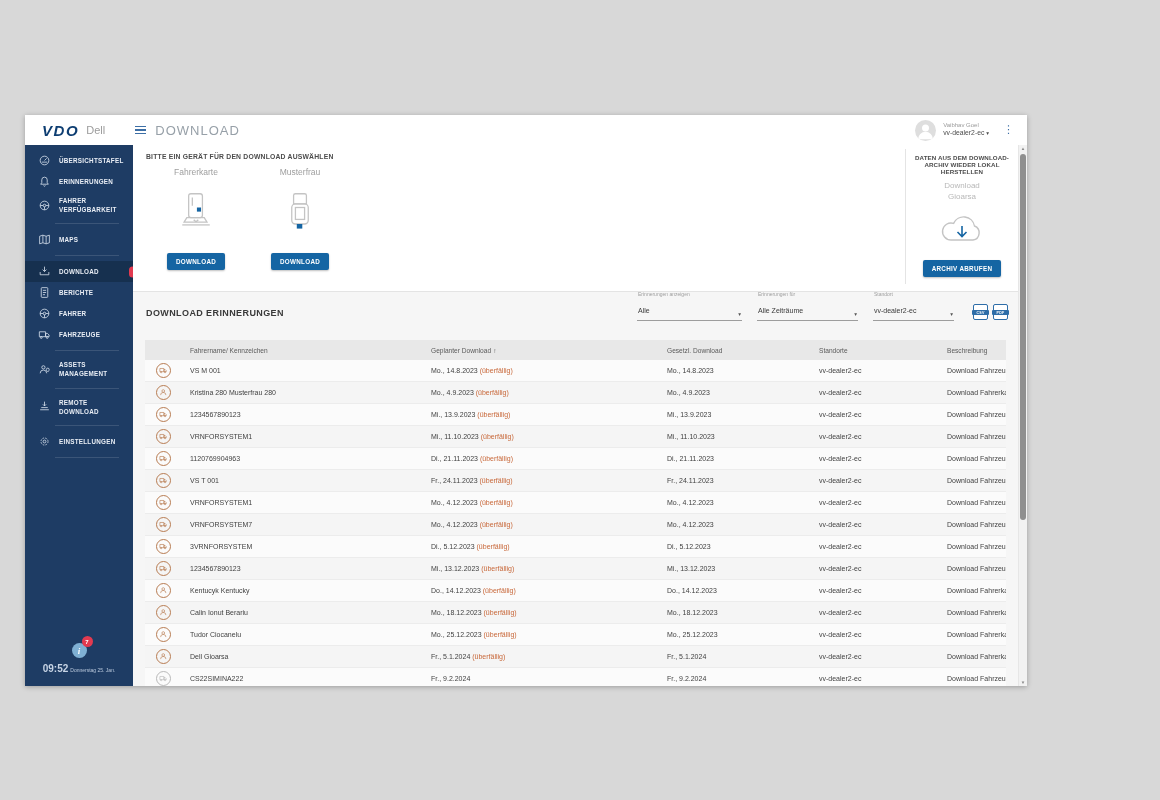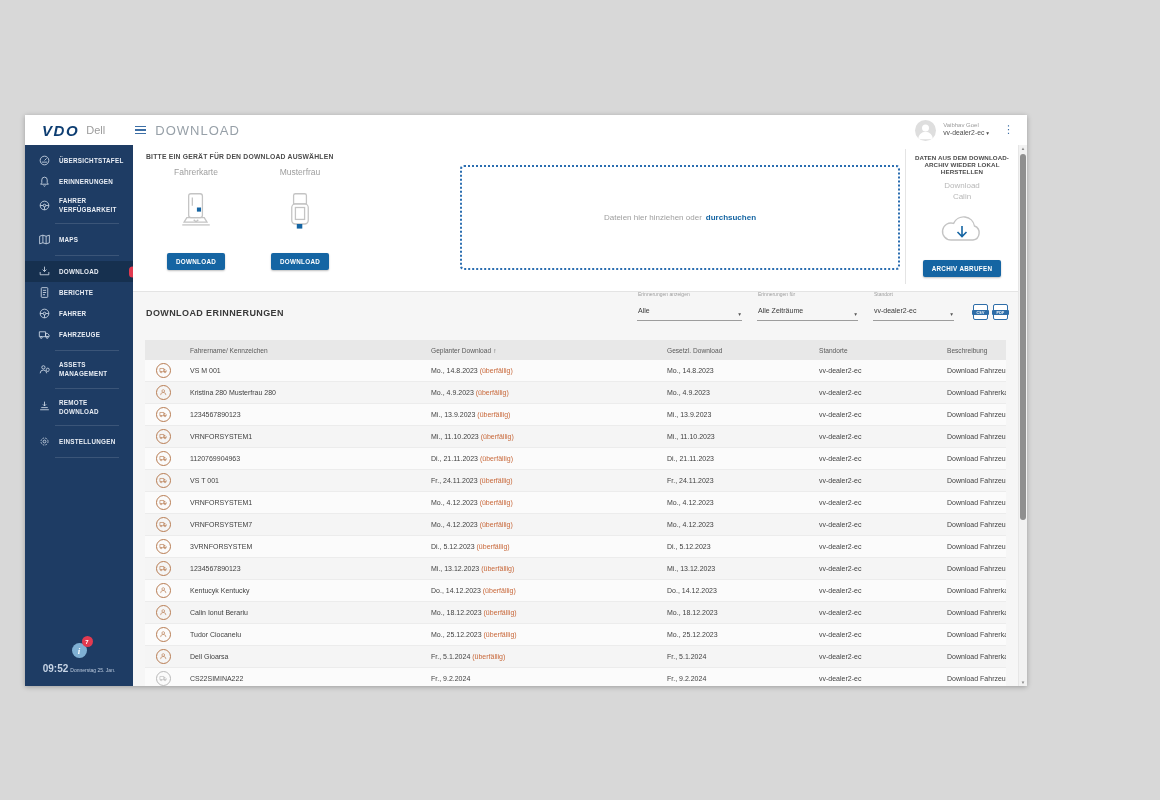--- a/index.html
+++ b/index.html
@@ -289,32 +289,28 @@
                 <path d="M19 3h10a2 2 0 0 1 2 2v9H17V5a2 2 0 0 1 2-2z"></path>
                 <rect x="15" y="14" width="18" height="22" rx="4"></rect>
                 <rect x="19" y="18" width="10" height="13"></rect>
                 <rect x="20.5" y="36" width="6" height="5" fill="#1565a3" stroke="none"></rect>
               </svg>
             </div>
             <button class="btn">DOWNLOAD</button>
           </div>
         </div>
 
-        <div class="dropzone">
-          <span>Dateien hier hinziehen oder</span>
-          <a>durchsuchen</a>
-        </div>
 
         <div class="vdivider"></div>
 
         <div class="archive">
           <div class="arch-title">DATEN AUS DEM DOWNLOAD-ARCHIV WIEDER LOKAL HERSTELLEN</div>
           <div class="arch-label">
             <div>Download</div>
-            <div>Calin</div>
+            <div>Gioarsa</div>
           </div>
           <div class="arch-cloud">
             <svg width="52" height="38" viewBox="0 0 52 38" fill="none" stroke="currentColor" stroke-width="1.4">
               <path d="M15 30a8.5 8.5 0 1 1 2.6-16.6A11 11 0 0 1 38.5 16 7.3 7.3 0 0 1 37 30z"></path>
               <path d="M26 16v10M21.5 22L26 26.5 30.5 22" stroke="#1565a3" stroke-width="1.6"></path>
             </svg>
           </div>
           <button class="btn">ARCHIV ABRUFEN</button>
         </div>
       </div>

